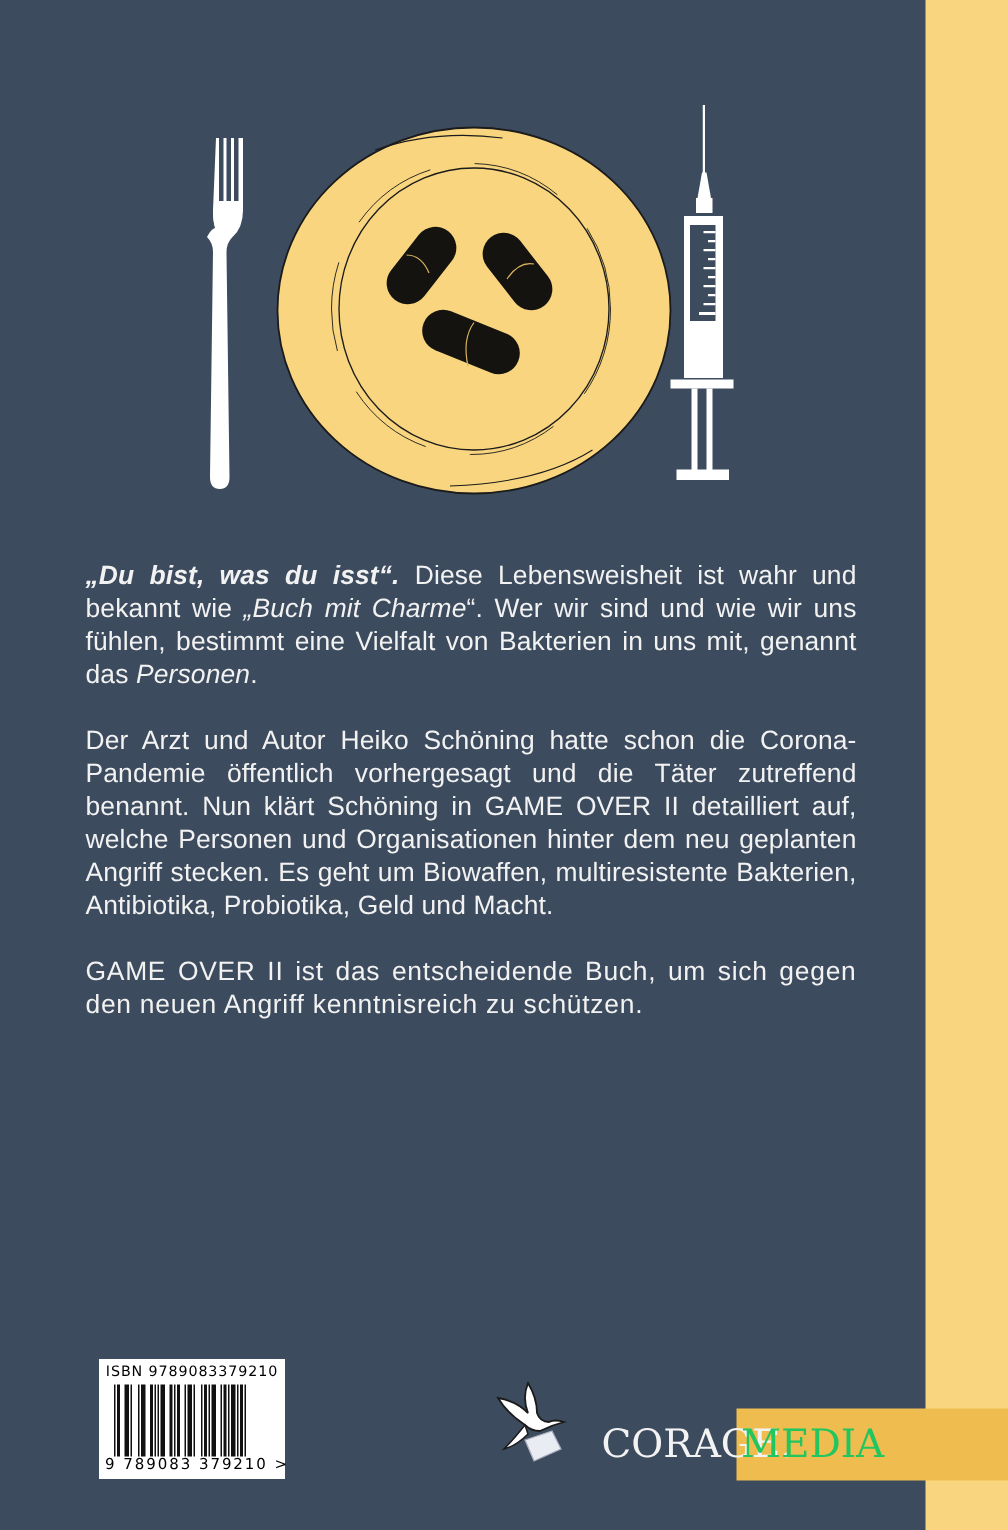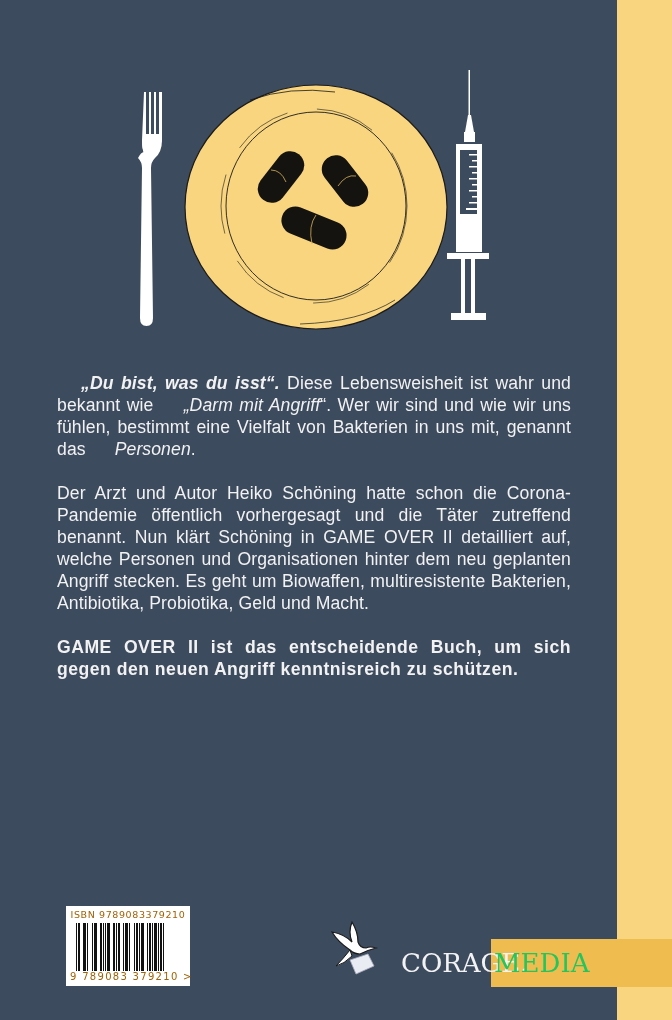--- a/index.html
+++ b/index.html
@@ -11,25 +11,25 @@
   }
   .band { position:absolute; left:617px; top:0; width:55px; height:1020px; background:#f8d57e; }
   .illustration { position:absolute; left:0; top:0; width:617px; height:340px; }
   .blurb {
     position:absolute; left:57px; top:372px; width:514px;
     font-size:17.6px; line-height:22px; text-align:justify;
     letter-spacing:0.1px;
   }
   .blurb p { margin:0 0 22px 0; }
   .blurb b { font-weight:bold; }
-  .blurb i { font-style:italic;margin-left:24px; }
-  .blurb .final { font-weight:bold; letter-spacing:0.5px; }
+  .blurb i { font-style:italic; }
+  .blurb .final { font-weight:normal; letter-spacing:0.5px; }
   .barcode-box {
     position:absolute; left:66px; top:906px; width:124px; height:80px;
-    background:#ffffff; color:#a16207; box-sizing:border-box; padding:3px 4px;
+    background:#ffffff; color:#000000; box-sizing:border-box; padding:3px 4px;
     font-family:"DejaVu Sans", sans-serif;
   }
   .isbn-label { font-size:9.5px; letter-spacing:0.6px; text-align:center; line-height:12px; }
   .bars { margin:2px 6px 0 6px; height:48px; display:flex; align-items:stretch; }
   .bars span { display:block; background:#111; margin-right:1px; }
   .isbn-digits { font-size:10px; line-height:12px; letter-spacing:1.3px; white-space:nowrap;text-align:center; }
   .media-bar { position:absolute; left:491px; top:939px; width:181px; height:48px; background:#efbd4f; }
   .logo-corage {
     position:absolute; left:401px; top:946px; font-family:"DejaVu Serif", serif;
     font-size:26px; color:#f3f3f3; letter-spacing:0px; line-height:34px;
@@ -89,21 +89,21 @@
     <rect x="469" y="202" width="8" height="1.5"></rect>
     <rect x="466" y="208" width="11" height="2"></rect>
     <rect x="447" y="253" width="42" height="6"></rect>
     <rect x="461" y="259" width="4" height="56"></rect>
     <rect x="471" y="259" width="4" height="56"></rect>
     <rect x="451" y="313" width="35" height="7"></rect>
   </g>
 </svg>
 
 <div class="blurb">
-  <p><b><i>„Du bist, was du isst“.</i></b><span> Diese Lebensweisheit ist wahr und bekannt wie </span><i>„Darm mit Angriff</i><span>“. Wer wir sind und wie wir uns fühlen, bestimmt eine Vielfalt von Bakterien in uns mit, genannt das </span><i>Personen</i><span>.</span></p>
+  <p><b><i>„Du bist, was du isst“.</i></b><span> Diese Lebensweisheit ist wahr und bekannt wie </span><i>„Buch mit Charme</i><span>“. Wer wir sind und wie wir uns fühlen, bestimmt eine Vielfalt von Bakterien in uns mit, genannt das </span><i>Personen</i><span>.</span></p>
   <p>Der Arzt und Autor Heiko Schöning hatte schon die Corona-Pandemie öffentlich vorhergesagt und die Täter zutreffend benannt. Nun klärt Schöning in GAME OVER II detailliert auf, welche Personen und Organisationen hinter dem neu geplanten Angriff stecken. Es geht um Biowaffen, multiresistente Bakterien, Antibiotika, Probiotika, Geld und Macht.</p>
   <p class="final">GAME OVER II ist das entscheidende Buch, um sich gegen den neuen Angriff kenntnisreich zu schützen.</p>
 </div>
 
 <div class="barcode-box">
   <div class="isbn-label">ISBN 9789083379210</div>
   <div class="bars">
     <span style="width:1px"></span>
       <span style="width:2px"></span>
       <span style="width:1px;background:#fff"></span>

